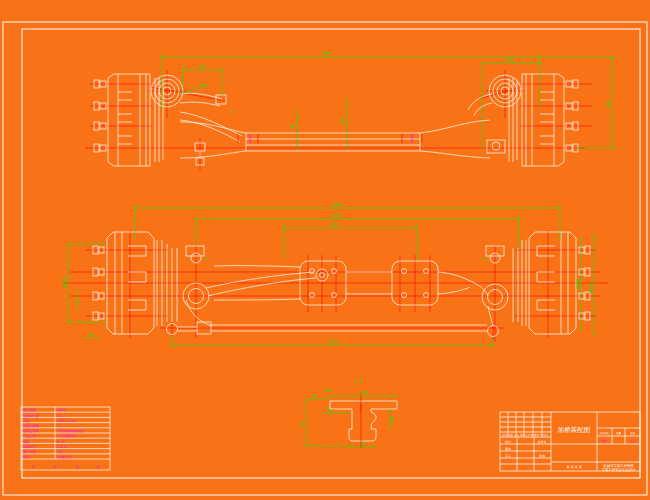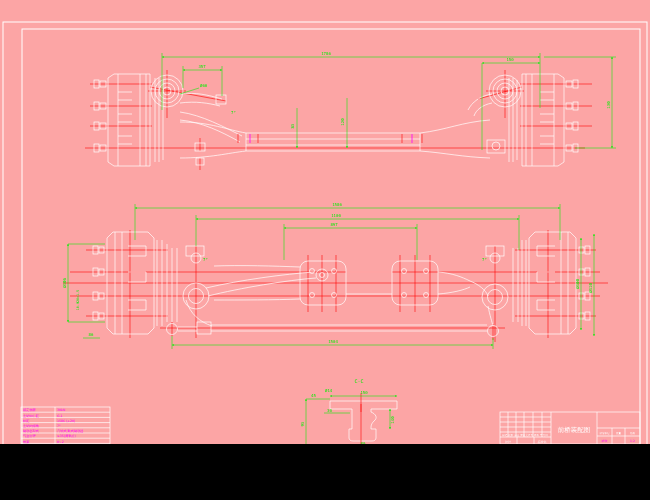--- a/index.html
+++ b/index.html
@@ -1,16 +1,16 @@
 <!DOCTYPE html>
 <html><head>
 <meta charset="utf-8">
 <style>
   html,body{margin:0;padding:0;background:#000;}
-  .sheet{position:relative;width:650px;height:444px;background:#fca5a5;overflow:hidden;
+  .sheet{position:relative;width:650px;height:500px;background:#f97316;overflow:hidden;
          font-family:"DejaVu Sans",sans-serif;}
   svg{position:absolute;left:0;top:0;}
   .w{stroke:#ffffff;stroke-width:0.7;fill:none;}
   .w2{stroke:#ffffff;stroke-width:1;fill:none;}
   .r{stroke:#ff0000;stroke-width:0.6;fill:none;}
   .g{stroke:#00f000;stroke-width:0.55;fill:none;}
   .m{stroke:#ff00ff;stroke-width:0.8;fill:none;}
   .tg{fill:#00f000;font-family:"DejaVu Sans Mono",monospace;font-size:4px;}
   .tg5{fill:#00f000;font-family:"DejaVu Sans Mono",monospace;font-size:5px;}
   .tw{fill:#ffffff;font-family:"DejaVu Sans",sans-serif;}

